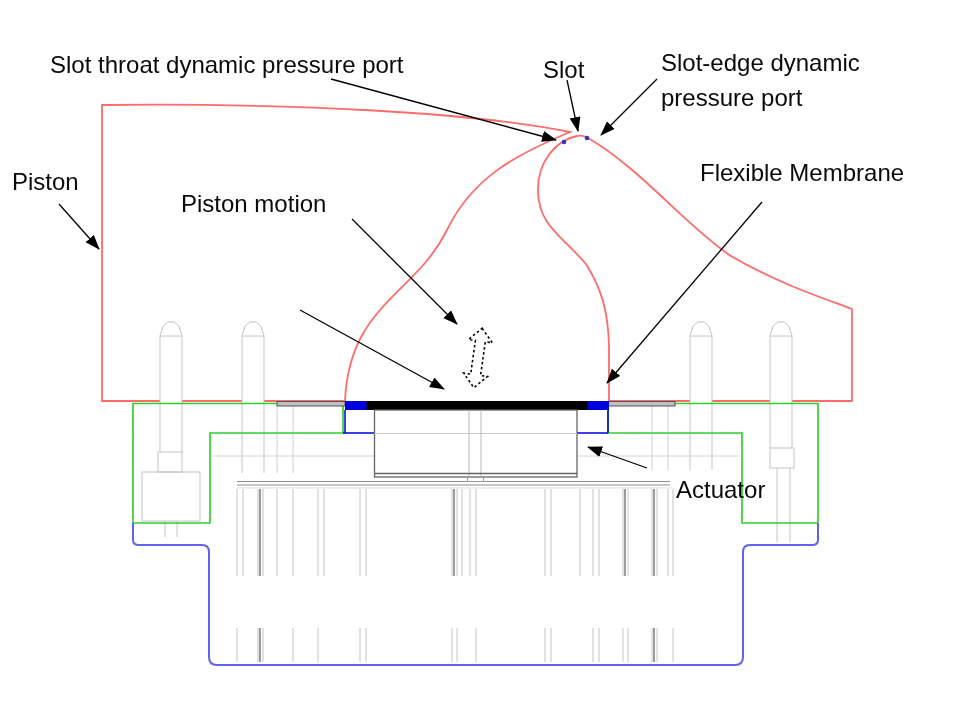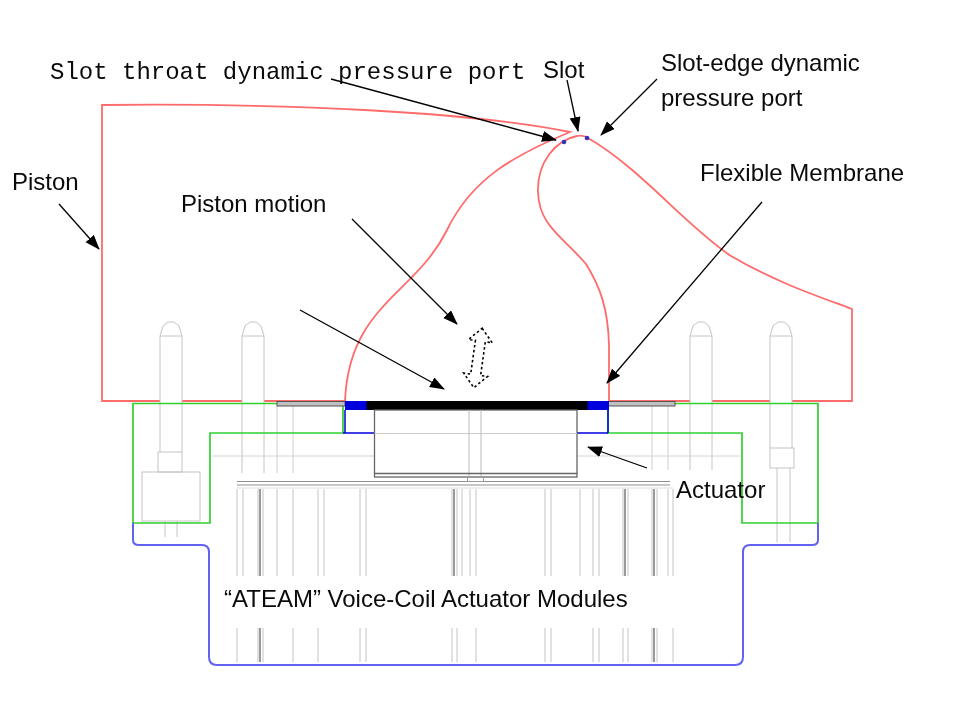--- a/index.html
+++ b/index.html
@@ -126,23 +126,22 @@
     <line x1="657" y1="79" x2="601" y2="135" marker-end="url(#ah)"></line>
     <line x1="762" y1="202" x2="607" y2="383" marker-end="url(#ah)"></line>
     <line x1="352" y1="219" x2="457" y2="324" marker-end="url(#ah)"></line>
     <line x1="300" y1="310" x2="444" y2="389" marker-end="url(#ah)"></line>
     <line x1="647" y1="468" x2="588" y2="447" marker-end="url(#ah)"></line>
   </g>
 
   <polygon points="478,328 490,341 483,341 483,375 490,375 478,388 466,375 473,375 473,341 466,341" transform="rotate(8 478 358)" fill="#ffffff" stroke="#000" stroke-width="1.6" stroke-dasharray="2.5 2.5"></polygon>
 </svg>
 
-<div class="lbl tight" style="left:50px;top:60px;font-family:Liberation Mono, monospace;">Slot throat dynamic pressure port</div>
+<div class="lbl tight" style="left:50px;top:52px;">Slot throat dynamic pressure port</div>
 <div class="lbl tight" style="left:543px;top:57px;">Slot</div>
 <div class="lbl" style="left:661px;top:46px;">Slot-edge dynamic
 pressure port</div>
 <div class="lbl tight" style="left:12px;top:169px;">Piston</div>
 <div class="lbl tight" style="left:181px;top:191px;">Piston motion</div>
 <div class="lbl tight" style="left:700px;top:160px;">Flexible Membrane</div>
 <div class="lbl tight" style="left:676px;top:477px;">Actuator</div>
-<div class="lbl tight" style="left:224px;top:586px;">“ATEAM” Voice-Coil Actuator Modules</div>
 
 </div>
 
 </body></html>

